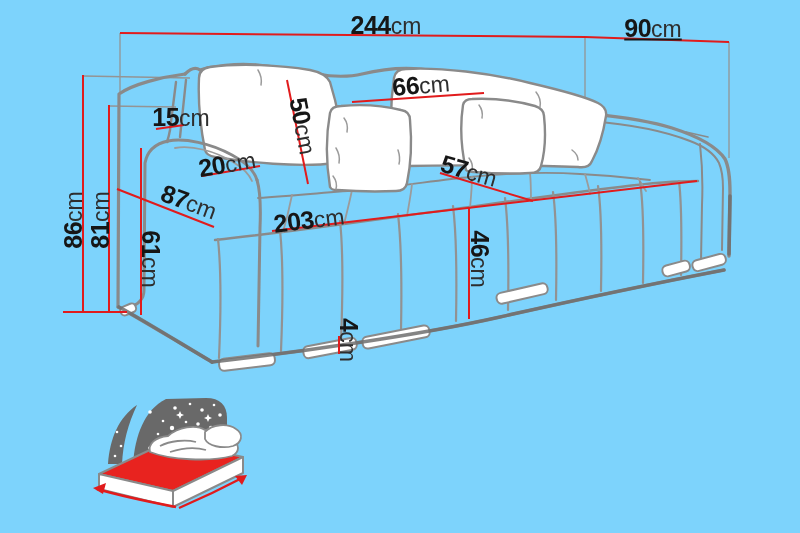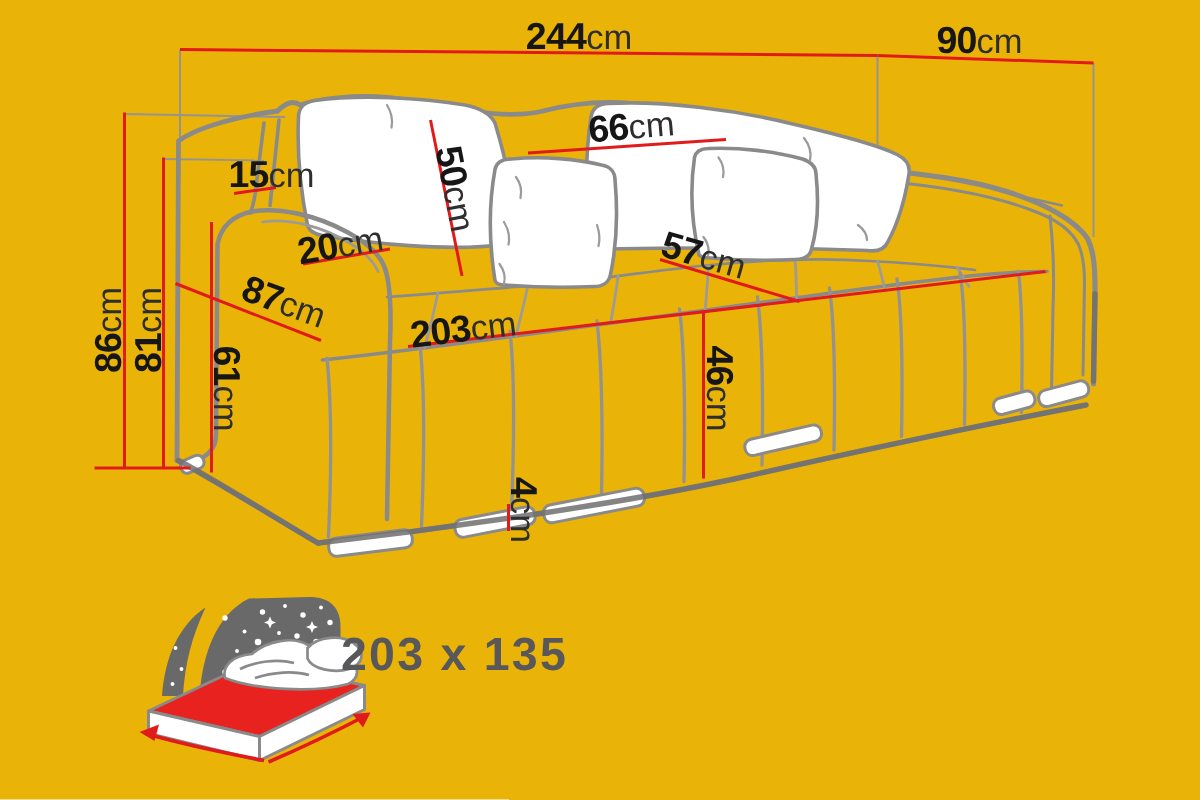--- a/index.html
+++ b/index.html
@@ -1,17 +1,17 @@
 <!DOCTYPE html>
 <html><head>
 <meta charset="utf-8">
 <style>
   html,body{margin:0;padding:0;background:#ffffff;}
   .stage{
-    position:relative;width:800px;height:533px;background:#eab308;overflow:hidden;
+    position:relative;width:800px;height:533px;background:#7dd3fc;overflow:hidden;
     font-family:"Liberation Sans",sans-serif;
   }
   .stage svg{position:absolute;left:0;top:0;}
   .dim{
     position:absolute;white-space:nowrap;
     transform:translate(-50%,-50%) rotate(var(--rot,0deg));
     font-weight:700;font-size:25px;color:#161616;letter-spacing:-0.5px;line-height:1;
   }
   .dim .u{font-weight:400;font-size:23px;color:#2e2e2e;letter-spacing:0;}
   .bed-size{
@@ -202,21 +202,21 @@
       <path d="M 440 173 L 533 201"></path>
       <path d="M 272 231 L 697 181"></path>
       <path d="M 469 208 L 469 319"></path>
       <path d="M 339 336 L 339 354"></path>
     </g>
   </svg>
 
   <div class="dim" style="left:386px;top:25px;">
     <span>244</span><span class="u">cm</span>
   </div>
-  <div class="dim" style="left:653px;top:28px;">
+  <div class="dim" style="left:653px;top:28px;text-decoration:underline;">
     <span>90</span><span class="u">cm</span>
   </div>
   <div class="dim" style="left:421px;top:85px;--rot:-5deg;">
     <span>66</span><span class="u">cm</span>
   </div>
   <div class="dim" style="left:303px;top:126px;--rot:79deg;">
     <span>50</span><span class="u">cm</span>
   </div>
   <div class="dim" style="left:181px;top:117px;text-align:center;">
     <span>15</span><span class="u">cm</span>
@@ -242,15 +242,14 @@
   <div class="dim" style="left:469px;top:171px;--rot:16deg;">
     <span>57</span><span class="u">cm</span>
   </div>
   <div class="dim" style="left:479px;top:259px;--rot:90deg;">
     <span>46</span><span class="u">cm</span>
   </div>
   <div class="dim" style="left:348px;top:340px;--rot:90deg;">
     <span>4</span><span class="u">cm</span>
   </div>
 
-  <div class="bed-size" style="left:303px;top:436px;">203 x 135</div>
 
 </div>
 
 </body></html>

